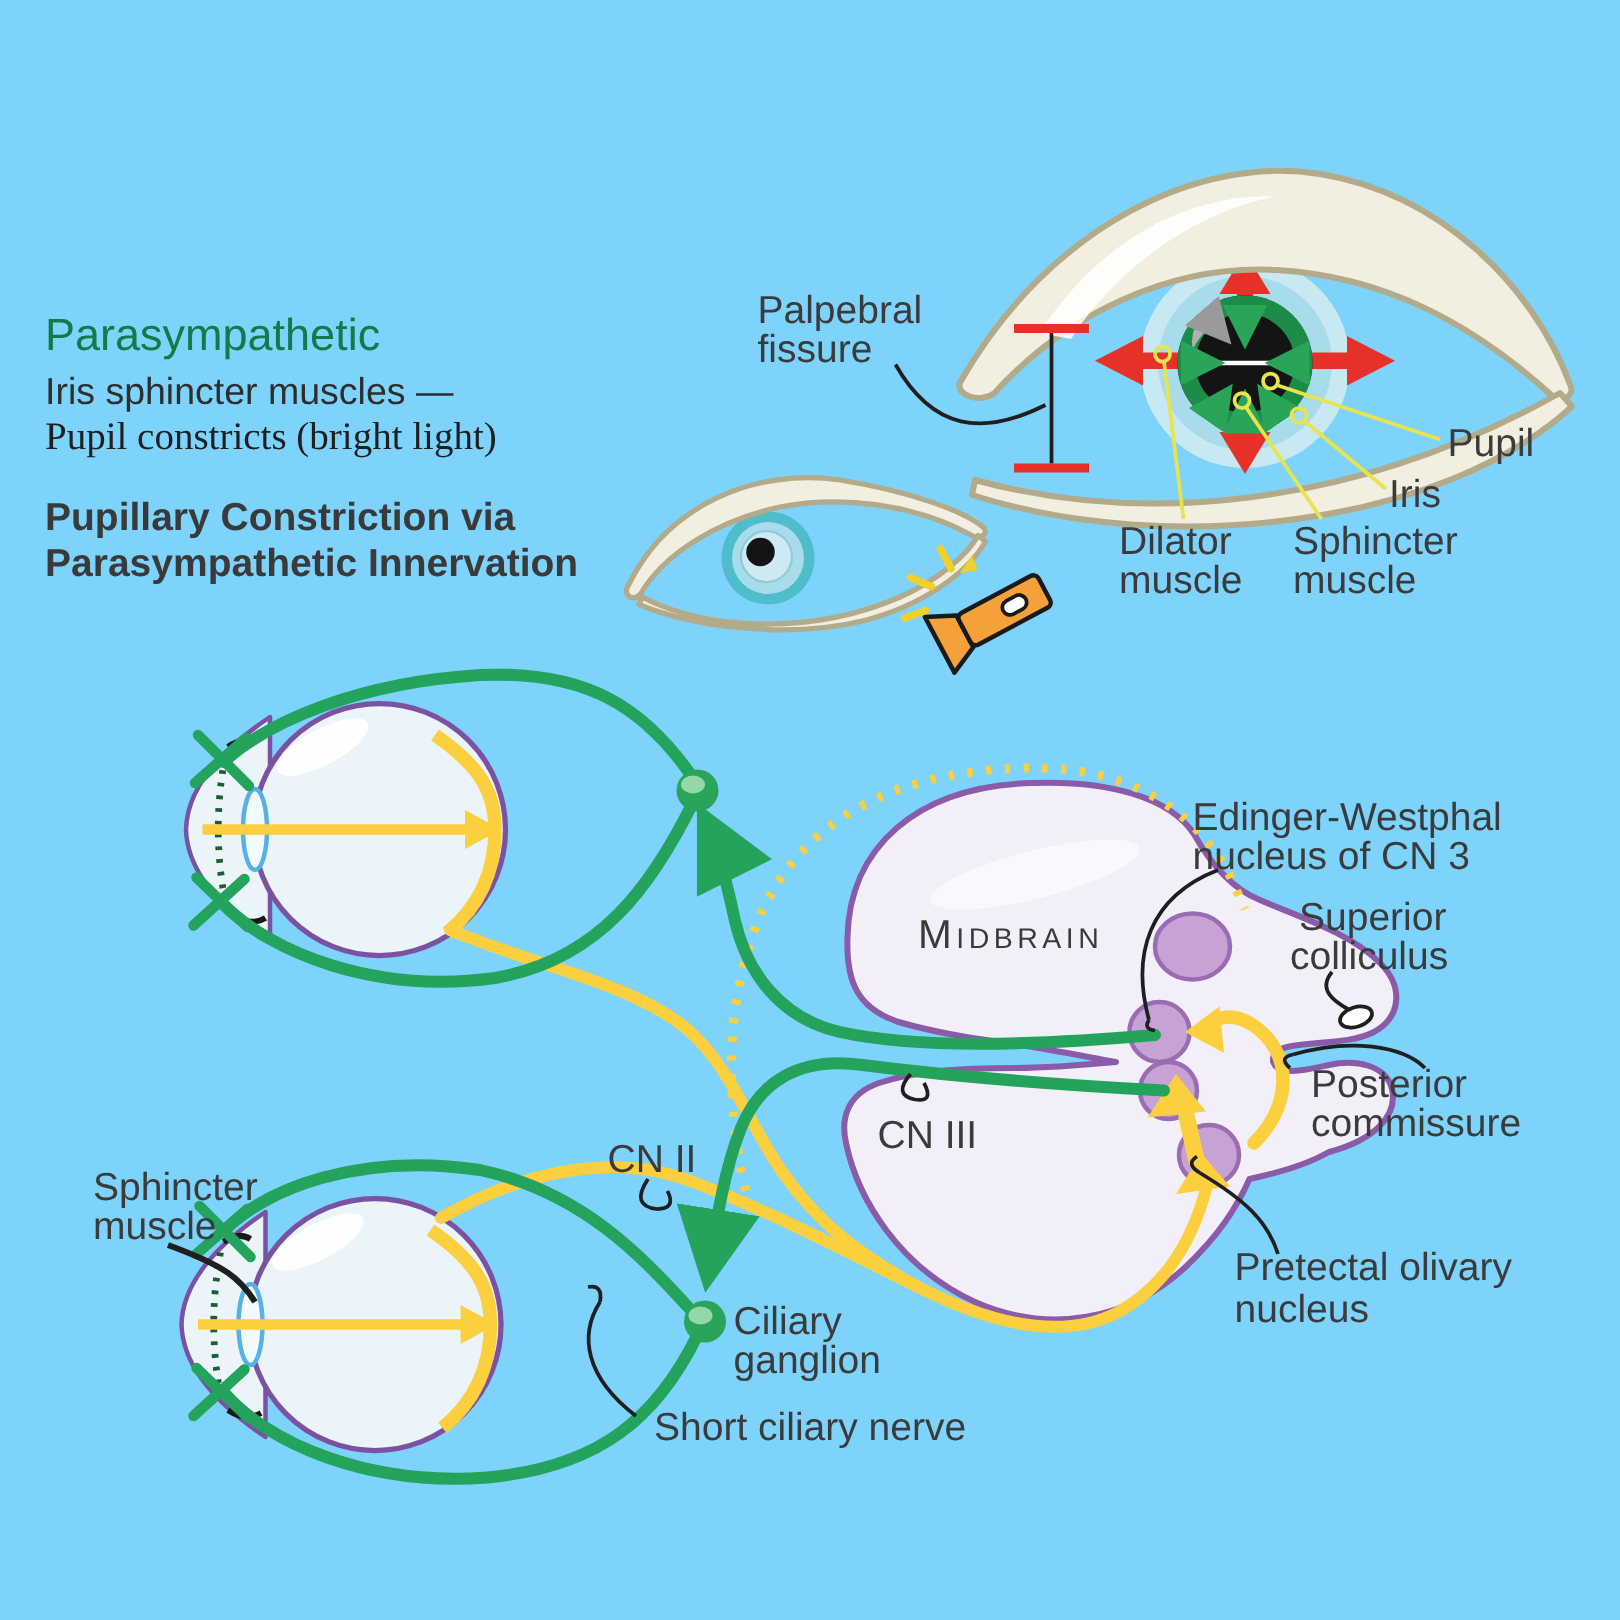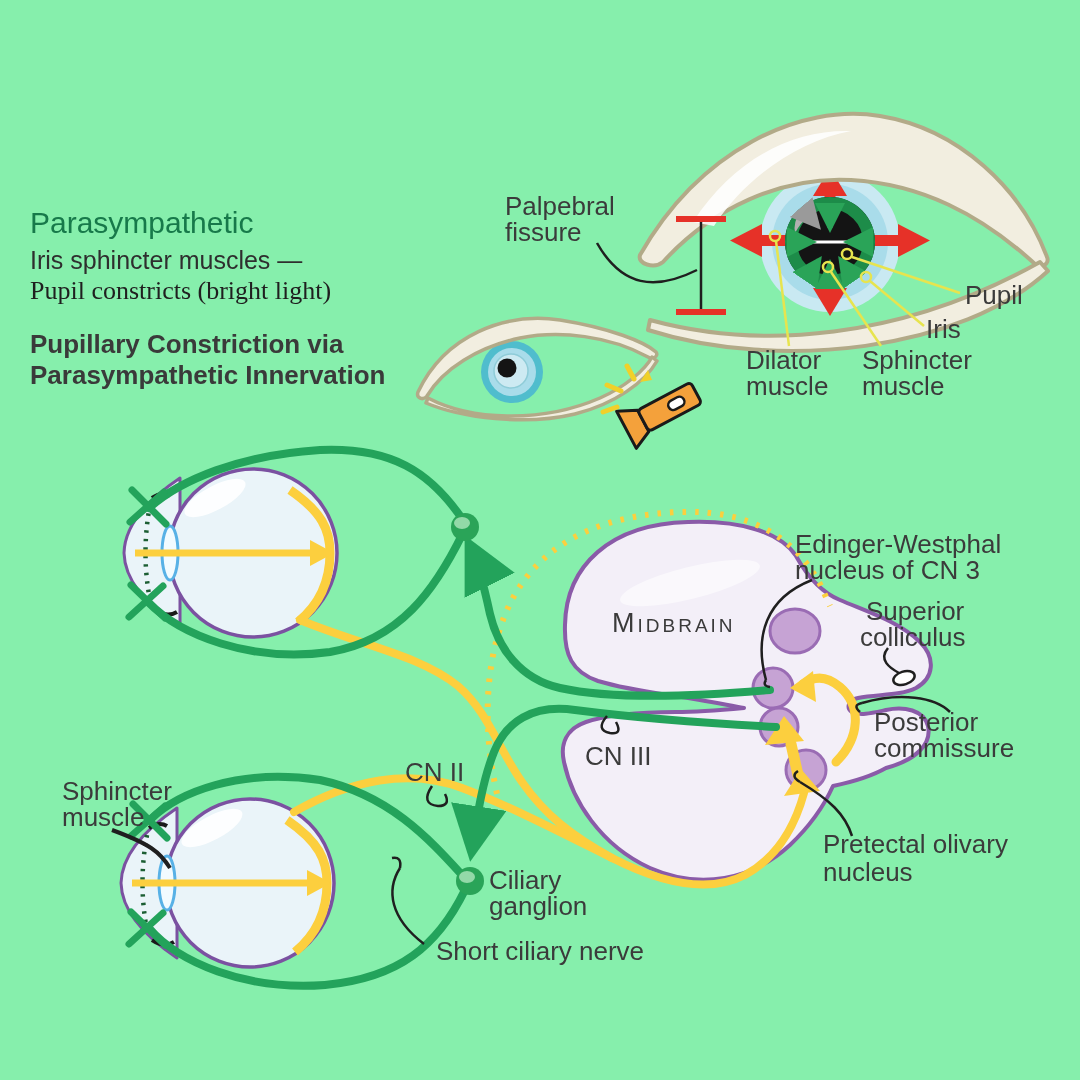--- a/index.html
+++ b/index.html
@@ -1,16 +1,16 @@
 <!DOCTYPE html>
 <html><head>
 <meta charset="utf-8">
 <style>
   html,body{margin:0;padding:0;background:#ffffff;}
-  #stage{position:relative;width:1080px;height:1080px;background:#86efac;overflow:hidden;
+  #stage{position:relative;width:1080px;height:1080px;background:#7dd3fc;overflow:hidden;
          font-family:"Liberation Sans",sans-serif;}
   svg{position:absolute;left:0;top:0;}
   text{font-family:"Liberation Sans",sans-serif;fill:#3b3b3b;}
   .h-title{font-size:30px;fill:#17794a;font-weight:500;}
   .h-sub{font-size:25px;fill:#2e2e2e;}
   .h-serif{font-size:26px;font-family:"Liberation Serif",serif;fill:#1f1f1f;}
   .h-bold{font-size:26px;font-weight:bold;fill:#3a3a3a;}
   .lbl{font-size:26px;fill:#3b3b3b;}
   .midbrain-lbl{font-size:27px;font-variant:small-caps;letter-spacing:3px;fill:#3a3a3a;font-weight:500;}
 </style>

